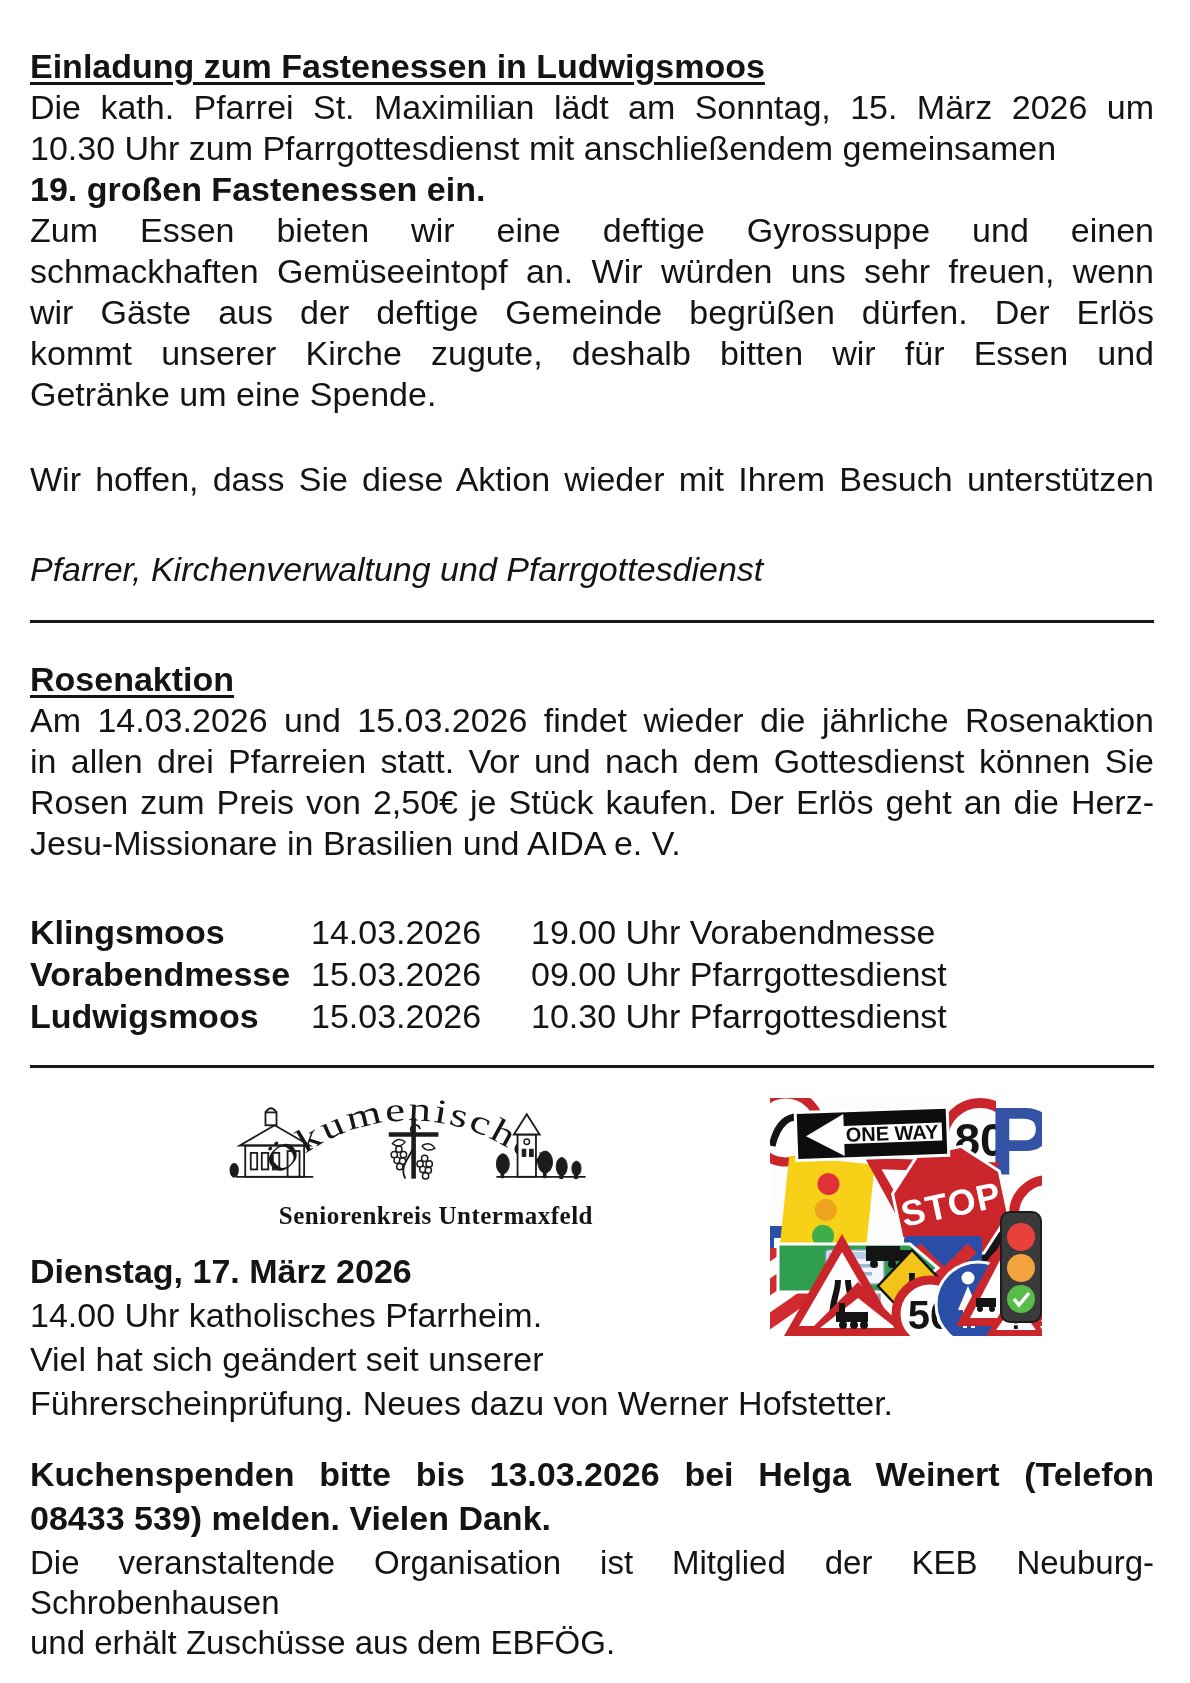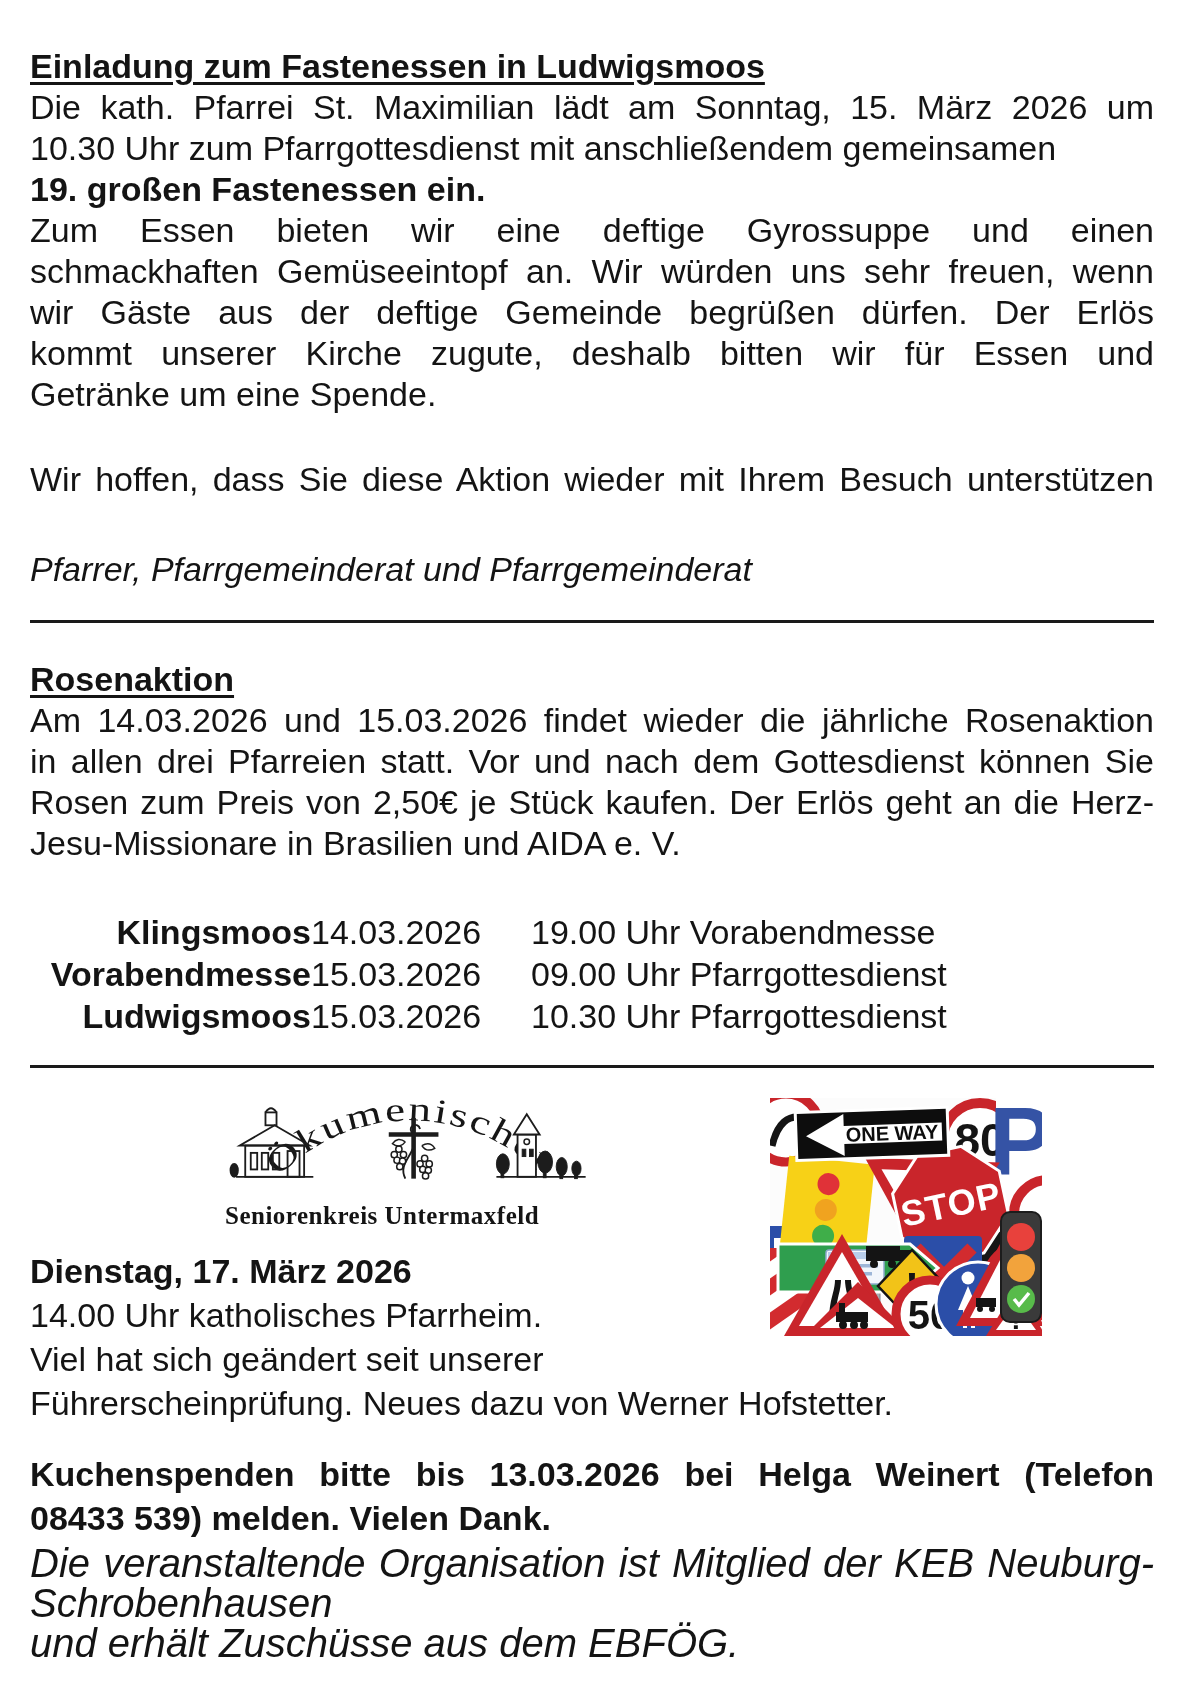--- a/index.html
+++ b/index.html
@@ -13,29 +13,29 @@
   .lline{display:block;text-align:left;}
   .bold{font-weight:bold;}
   #hope{margin-top:44px;}
   #signature{margin-top:49px;font-style:italic;}
   .divider{border:none;border-top:3px solid #1a1a1a;margin:0;}
   #divider1{margin-top:30px;}
   #divider2{margin-top:28px;}
   #rosen-title{margin-top:36px;}
   .schedule{margin-top:47px;}
   .schedule-row{display:grid;grid-template-columns:281px 220px 1fr;line-height:42px;}
-  .schedule-place{font-weight:bold;text-align:right;}
+  .schedule-place{font-weight:bold;}
   .s3{position:relative;}
   .logo-block{margin-left:195px;width:368px;padding-top:26px;}
   .logo-caption{font-family:"Liberation Serif",serif;font-weight:bold;font-size:25px;
-                line-height:30px;text-align:left;margin-top:6px;letter-spacing:.5px;}
+                line-height:30px;text-align:right;margin-top:6px;letter-spacing:.5px;}
   .collage{position:absolute;left:740px;top:30px;width:272px;height:238px;}
   .event{margin-top:18px;line-height:44px;}
   .kuchen{margin-top:27px;font-weight:bold;line-height:44px;}
-  .footnote{margin-top:3px;font-style:italic;font-size:40px;line-height:40px;}
+  .footnote{margin-top:3px;font-size:33px;line-height:40px;}
   svg text{font-family:"Liberation Sans",sans-serif;}
   svg .serif{font-family:"Liberation Serif",serif;}
 </style>
 </head>
 <body>
 
 <div class="page">
 
   <h1>Einladung zum Fastenessen in Ludwigsmoos</h1>
 
@@ -50,21 +50,21 @@
     <span class="jline">schmackhaften Gemüseeintopf an. Wir würden uns sehr freuen, wenn</span>
     <span class="jline">wir Gäste aus der deftige Gemeinde begrüßen dürfen. Der Erlös</span>
     <span class="jline">kommt unserer Kirche zugute, deshalb bitten wir für Essen und</span>
     <span class="lline">Getränke um eine Spende.</span>
   </p>
 
   <p id="hope">
     <span class="jline">Wir hoffen, dass Sie diese Aktion wieder mit Ihrem Besuch unterstützen</span>
   </p>
 
-  <p id="signature">Pfarrer, Pfarrgemeinderat und Pfarrgemeinderat</p>
+  <p id="signature">Pfarrer, Kirchenverwaltung und Pfarrgottesdienst</p>
 
   <hr id="divider1" class="divider">
 
   <h2 id="rosen-title">Rosenaktion</h2>
 
   <p>
     <span class="jline">Am 14.03.2026 und 15.03.2026 findet wieder die jährliche Rosenaktion</span>
     <span class="jline">in allen drei Pfarreien statt. Vor und nach dem Gottesdienst können Sie</span>
     <span class="jline">Rosen zum Preis von 2,50€ je Stück kaufen. Der Erlös geht an die Herz-</span>
     <span class="lline">Jesu-Missionare in Brasilien und AIDA e. V.</span>

